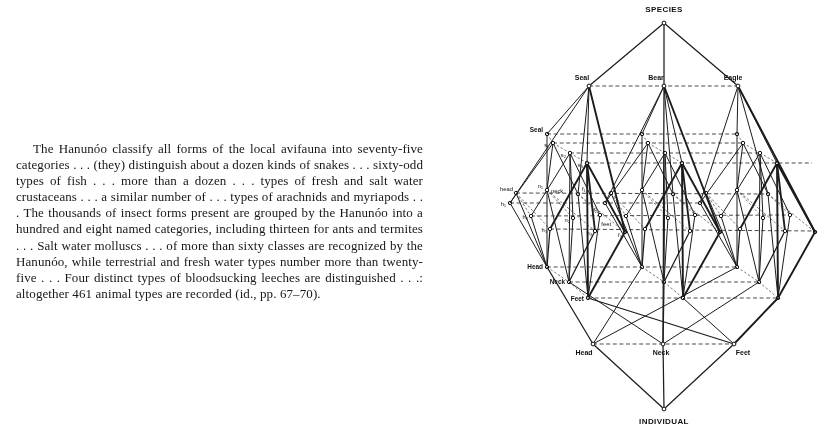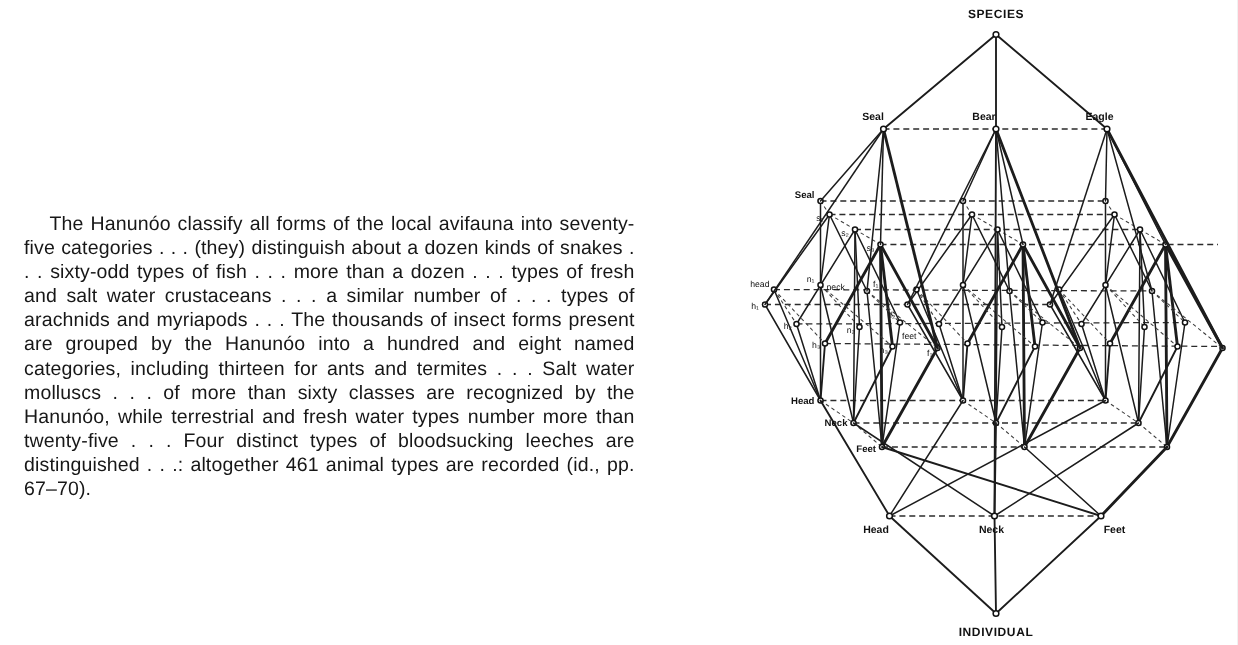--- a/index.html
+++ b/index.html
@@ -2,21 +2,21 @@
 <html><head>
 <meta charset="utf-8">
 <style>
   html,body{margin:0;padding:0;background:#e8e8e8;}
   .page{
     position:relative;width:825px;height:430px;background:#ffffff;
     overflow:hidden;font-family:"Liberation Sans",sans-serif;
   }
   .quote{
     position:absolute;left:16px;top:141px;width:407px;margin:0;
-    font-family:Liberation Sans, sans-serif;
+    font-family:Liberation Serif, serif;
     font-size:13px;line-height:16.1px;text-align:justify;
     text-indent:17px;color:#171717;
     letter-spacing:0.1px;
   }
   .lattice{position:absolute;left:485px;top:0;width:340px;height:430px;}
   .ln{stroke:#1c1c1c;stroke-width:1;fill:none;stroke-linecap:round;}
   .th{stroke-width:1.9;}
   .md{stroke-width:1.25;}
   .dr{stroke:#2b2b2b;stroke-width:0.85;stroke-dasharray:4 2.6;fill:none;}
   .dg{stroke:#3c3c3c;stroke-width:0.7;stroke-dasharray:2.4 2;fill:none;}

